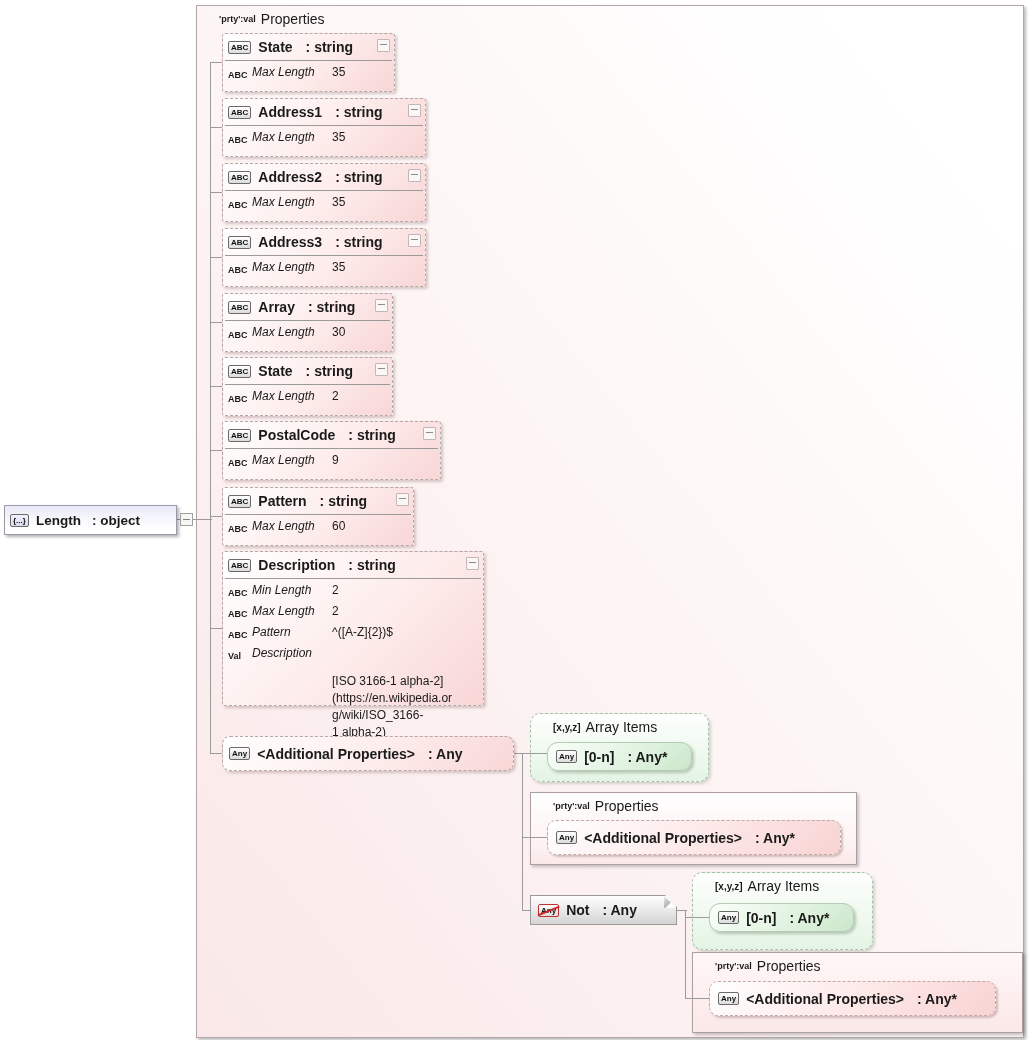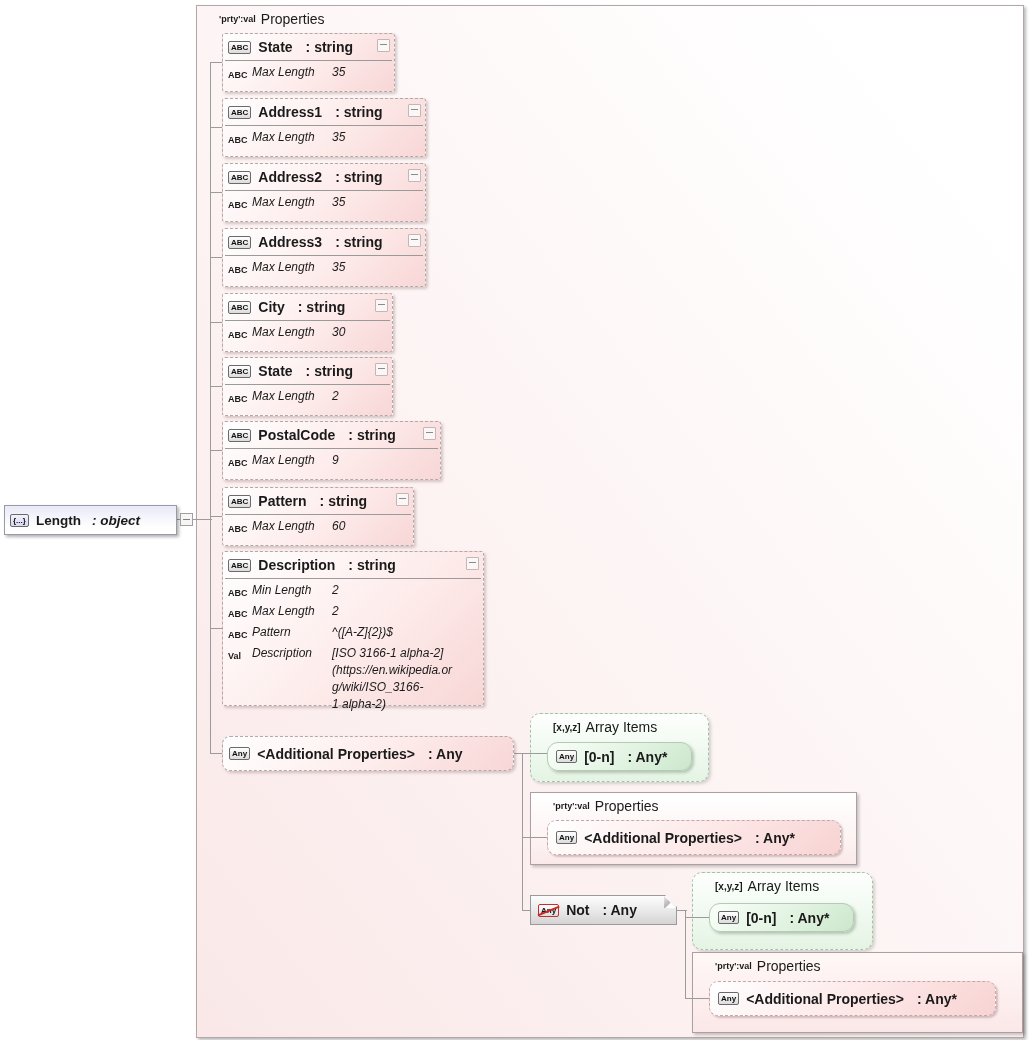--- a/index.html
+++ b/index.html
@@ -34,21 +34,21 @@
     box-shadow:2px 2px 3px rgba(120,80,80,.28);
   }
   .phead{display:flex;align-items:center;padding:5px 6px 3px 5px;white-space:nowrap;}
   .pname{font-weight:bold;font-size:14px;}
   .ptype{font-weight:bold;font-size:14px;margin-left:13px;}
   .pdivider{border-top:1px solid #9a9a9a;margin:2px 2px 1px 2px;}
   .facets{padding:1px 4px 2px 5px;}
   .facetrow{display:flex;align-items:flex-start;font-size:12px;line-height:18px;}
   .facet-icon{font-size:9px;font-weight:bold;width:24px;flex:none;padding-top:3px;}
   .facet-label{width:80px;flex:none;font-style:italic;}
-  .facet-value{white-space:pre-line;line-height:17px;padding-top:1px;font-style:italic;}
+  .facet-value{white-space:pre-line;line-height:17px;padding-top:1px;}
 
   .boxicon{
     border:1px solid #6a6a6a;border-radius:2px;flex:none;
     background:linear-gradient(to bottom,#ffffff,#dcdcdc);
     font-size:8px;font-weight:bold;color:#111;
     padding:1px 2px;margin-right:7px;line-height:9px;
   }
   .rooticon{background:linear-gradient(to bottom,#f2f2ff,#d8d8f0);}
 
   .collapsebtn{
@@ -159,21 +159,21 @@
       <line x1="677" y1="910" x2="687" y2="910"></line>
       <line x1="685" y1="910" x2="685" y2="998.5"></line>
       <line x1="685" y1="917.5" x2="714" y2="917.5"></line>
       <line x1="685" y1="998.5" x2="714" y2="998.5"></line>
     </g>
   </svg>
 
   <div class="abs rootbox rowitem" style="left:4px;top:505px;width:173px;height:30px;box-sizing:border-box;">
     <span class="boxicon rooticon">{...}</span>
     <span class="pname" style="font-size:13.5px;">Length</span>
-    <span class="ptype" style="font-size:13.5px;margin-left:11px;font-style:italic;">: object</span>
+    <span class="ptype" style="font-size:13.5px;margin-left:11px;">: object</span>
   </div>
   <div class="abs minusconn" style="left:180px;top:513px;">
     <div class="minusline"></div>
   </div>
 
   <div class="abs pbox" style="left:222px;top:33px;width:173px;height:59px;box-sizing:border-box;">
     <div class="phead">
       <span class="boxicon">ABC</span>
       <span class="pname">State</span>
       <span class="ptype">: string</span>
@@ -244,21 +244,21 @@
       <span class="facet-icon">ABC</span>
       <span class="facet-label">Max Length</span>
       <span class="facet-value">35</span>
     </div>
       </div>
   </div>
 
   <div class="abs pbox" style="left:222px;top:293px;width:171px;height:59px;box-sizing:border-box;">
     <div class="phead">
       <span class="boxicon">ABC</span>
-      <span class="pname">City</span>
+      <span class="pname">Array</span>
       <span class="ptype">: string</span>
     </div>
     <div class="collapsebtn">
         <div class="minusline"></div>
       </div>
     <div class="pdivider"></div>
     <div class="facets">
         <div class="facetrow">
       <span class="facet-icon">ABC</span>
       <span class="facet-label">Max Length</span>
@@ -346,21 +346,21 @@
         <span class="facet-value">2</span>
       </div>
       <div class="facetrow">
         <span class="facet-icon">ABC</span>
         <span class="facet-label">Pattern</span>
         <span class="facet-value">^([A-Z]{2})$</span>
       </div>
       <div class="facetrow">
         <span class="facet-icon">Val</span>
         <span class="facet-label">Description</span>
-        <span class="facet-value" style="width:152px;">[ISO 3166-1 alpha-2]
+        <span class="facet-value" style="width:152px;margin-top:28px;">[ISO 3166-1 alpha-2]
 (https://en.wikipedia.or
 g/wiki/ISO_3166-
 1  alpha-2)</span>
       </div>
     </div>
   </div>
 
   <div class="abs pbox rowitem" style="left:222px;top:736px;width:292px;height:35px;box-sizing:border-box;border-radius:8px;padding:0 6px;">
     <span class="boxicon">Any</span>
     <span class="pname">&lt;Additional Properties&gt;</span>

